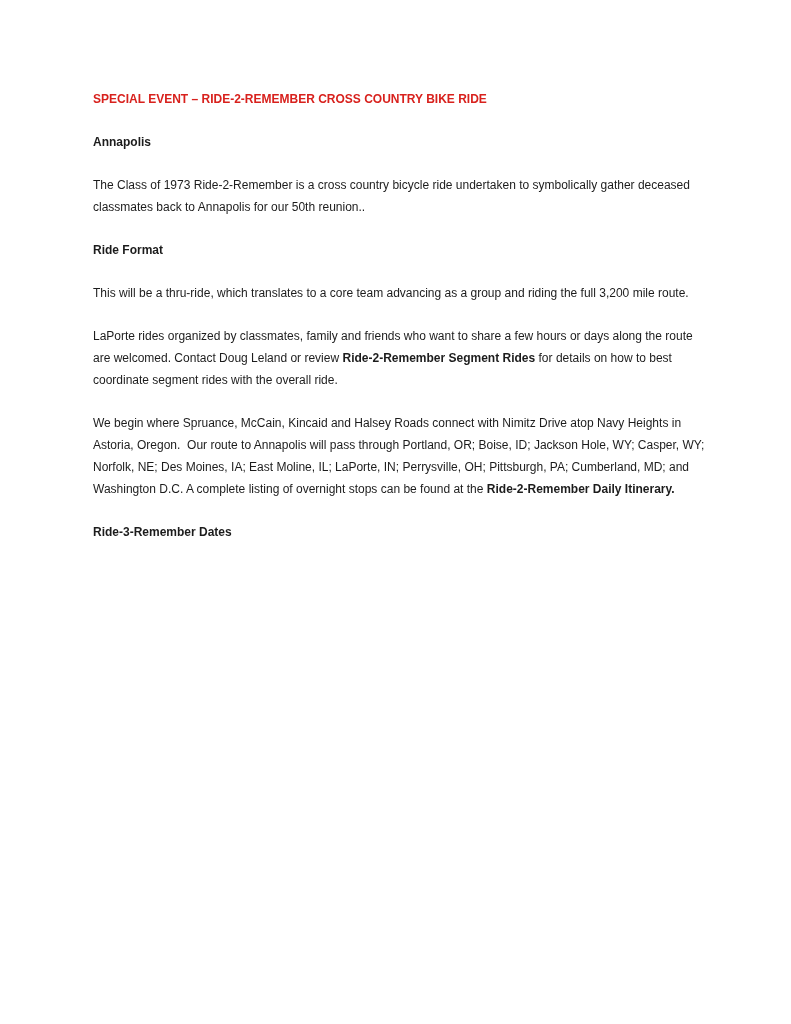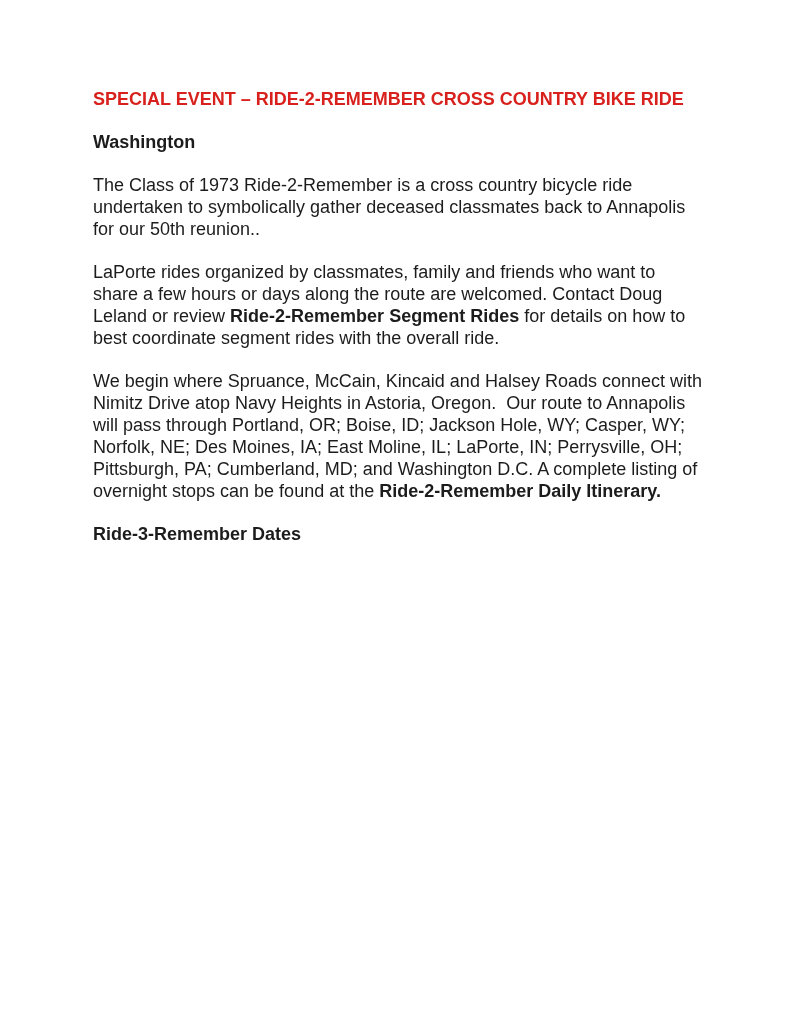--- a/index.html
+++ b/index.html
@@ -9,21 +9,21 @@
   }
   .page {
     position: relative;
     width: 791px;
     height: 1024px;
     background: #ffffff;
     box-sizing: border-box;
     padding: 88px 86px 0 93px;
     overflow: hidden;
     font-family: "Liberation Sans", sans-serif;
-    font-size: 18px;
+    font-size: 12px;
     line-height: 22px;
     color: #1c1c1c;
   }
   .doc-title {
     font-weight: bold;
     color: #d8211d;
     margin: 0 0 21px 0;
     white-space: pre-wrap;
   }
   .heading {
@@ -40,25 +40,27 @@
     font-weight: bold;
   }
 </style>
 </head>
 <body>
 
 <div class="page">
 
   <p class="doc-title">SPECIAL EVENT – RIDE-2-REMEMBER CROSS COUNTRY BIKE RIDE</p>
 
-  <p class="heading">Washington</p>
+  <p class="heading">Annapolis</p>
 
   <p class="para">The Class of 1973 Ride-2-Remember is a cross country bicycle ride undertaken to symbolically gather deceased classmates back to Annapolis for our 50th reunion..</p>
 
+  <p class="heading">Ride Format</p>
 
+  <p class="para">This will be a thru-ride, which translates to a core team advancing as a group and riding the full 3,200 mile route.</p>
 
   <p class="para"><span>LaPorte rides organized by classmates, family and friends who want to share a few hours or days along the route are welcomed. Contact Doug Leland or review </span><span class="bold-run">Ride-2-Remember Segment Rides</span><span> for details on how to best coordinate segment rides with the overall ride.</span></p>
 
 
   <p class="para"><span>We begin where Spruance, McCain, Kincaid and Halsey Roads connect with Nimitz Drive atop Navy Heights in Astoria, Oregon.  Our route to Annapolis will pass through Portland, OR; Boise, ID; Jackson Hole, WY; Casper, WY; Norfolk, NE; Des Moines, IA; East Moline, IL; LaPorte, IN; Perrysville, OH; Pittsburgh, PA; Cumberland, MD; and Washington D.C. A complete listing of overnight stops can be found at the </span><span class="bold-run">Ride-2-Remember Daily Itinerary.</span></p>
 
 
   <p class="heading">Ride-3-Remember Dates</p>
 
 

